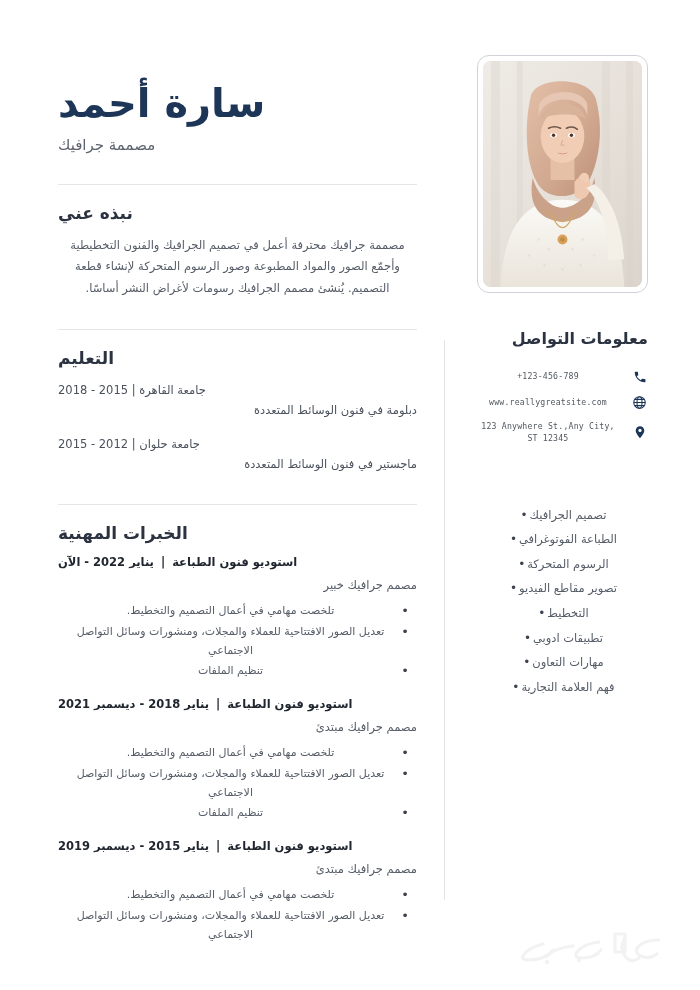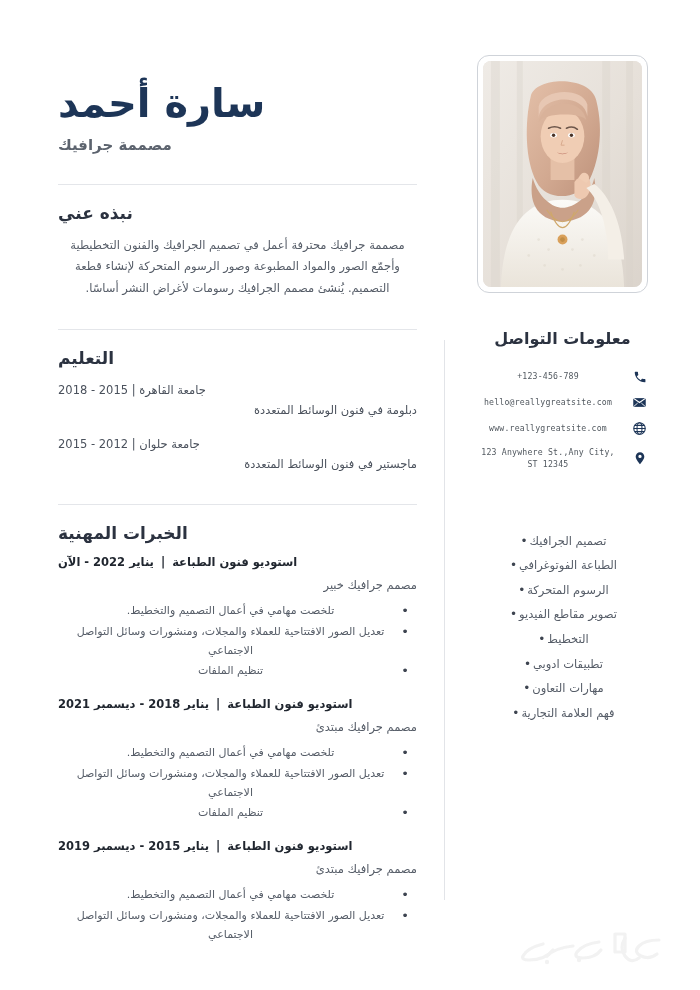--- a/index.html
+++ b/index.html
@@ -65,21 +65,21 @@
     font-weight: 700;
     color: #1d3557;
     letter-spacing: 0px;
     line-height: 1.15;
     text-align: left;
     margin-bottom: 10px;
   }
 
   .role {
     font-size: 15px;
-    font-weight: 700;
+    font-weight: 400;
     color: #5c636e;
     text-align: left;
     letter-spacing: 1px;
   }
 
   
   .lsection {
     margin-top: 0;
     padding-top: 18px;
   }
@@ -182,21 +182,21 @@
     position: relative;
     background: #e7e2dd;
   }
 
   .rsection { margin-top: 36px; }
 
   .r-title {
     font-size: 16px;
     font-weight: 700;
     color: #2b3240;
-    text-align: center;
+    text-align: right;
     margin-bottom: 20px;
   }
 
   
   .contact-row {
     display: flex;
     flex-direction: row;
     align-items: center;
     justify-content: flex-start;
     margin-bottom: 9px;
@@ -347,30 +347,20 @@
 
         <div class="contact-row">
           <span class="c-icon">
             <svg width="14" height="14" viewBox="0 0 24 24" fill="currentColor">
                 <path d="M6.6 10.8c1.4 2.8 3.8 5.1 6.6 6.6l2.2-2.2c.3-.3.7-.4 1.1-.3 1.2.4 2.5.6 3.8.6.6 0 1 .4 1 1V20c0 .6-.4 1-1 1C10.6 21 3 13.4 3 4c0-.6.4-1 1-1h3.5c.6 0 1 .4 1 1 0 1.3.2 2.6.6 3.8.1.4 0 .8-.3 1.1l-2.2 2z"></path>
               </svg>
           </span>
           <span class="c-text">+123-456-789</span>
         </div>
 
-        <div class="contact-row">
-          <span class="c-icon">
-            <svg width="15" height="15" viewBox="0 0 24 24" fill="currentColor">
-                <path d="M2 5h20v14H2z" fill="currentColor"></path>
-                <path d="M2 5l10 7 10-7" stroke="#ffffff" stroke-width="1.8" fill="none"></path>
-                <path d="M2 19l7-6M22 19l-7-6" stroke="#ffffff" stroke-width="1.4" fill="none"></path>
-              </svg>
-          </span>
-          <span class="c-text">hello@reallygreatsite.com</span>
-        </div>
 
         <div class="contact-row">
           <span class="c-icon">
             <svg width="15" height="15" viewBox="0 0 24 24" fill="none" stroke="currentColor" stroke-width="1.7">
                 <circle cx="12" cy="12" r="9.2"></circle>
                 <ellipse cx="12" cy="12" rx="4" ry="9.2"></ellipse>
                 <path d="M2.8 12h18.4M4.4 7h15.2M4.4 17h15.2"></path>
               </svg>
           </span>
           <span class="c-text">www.reallygreatsite.com</span>

